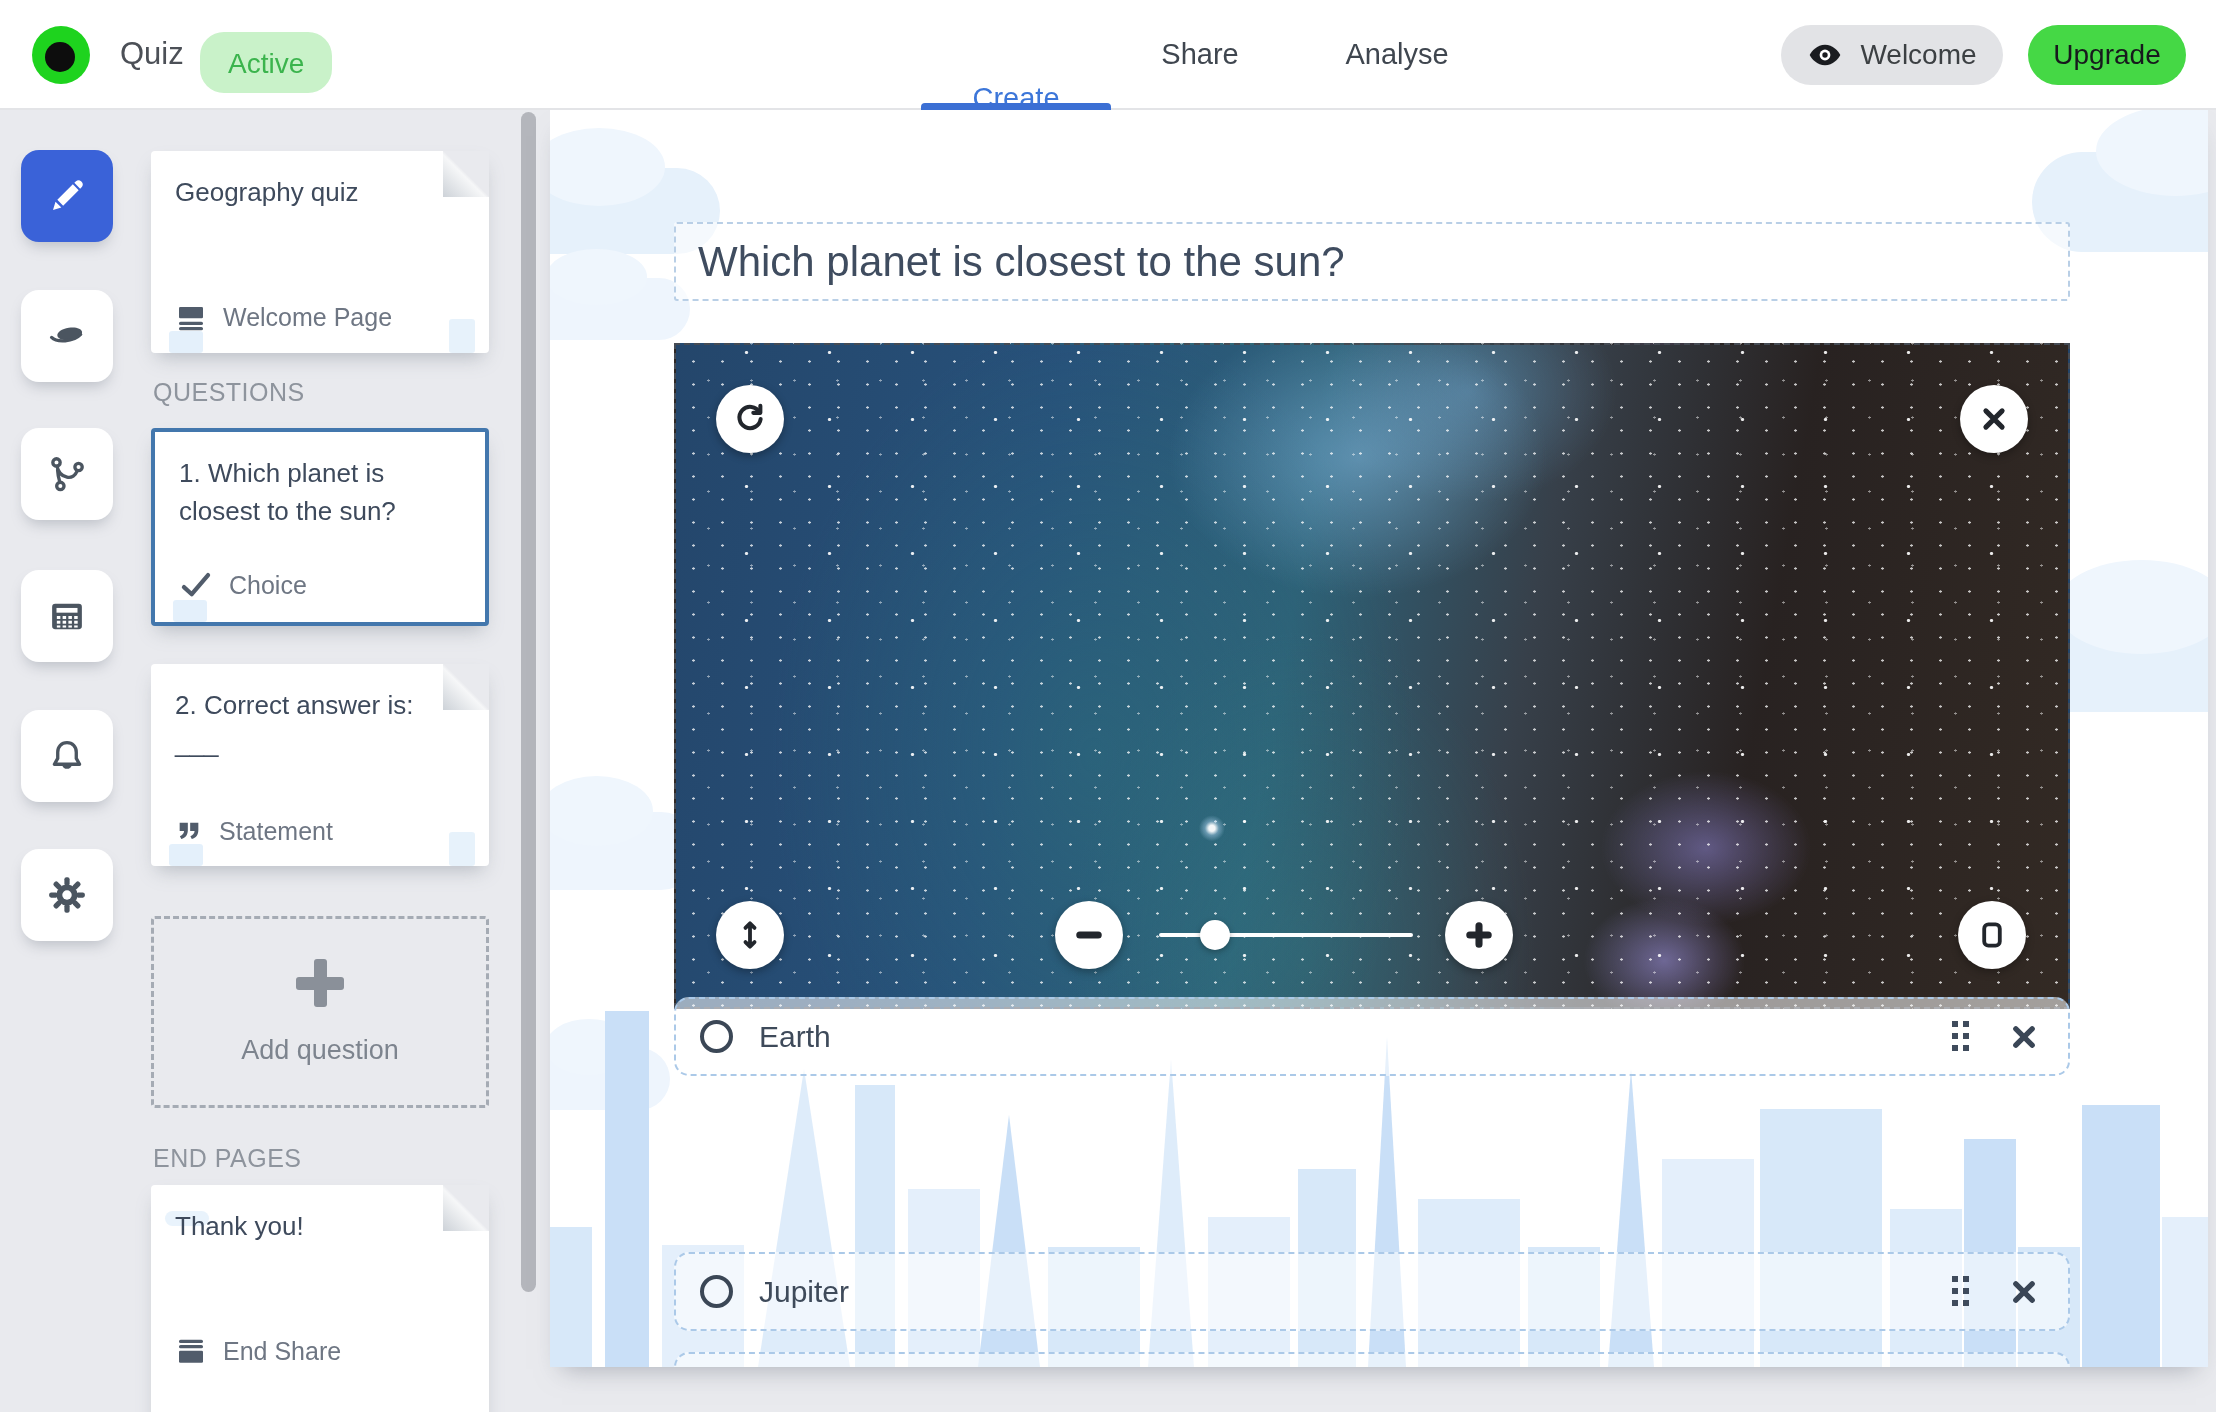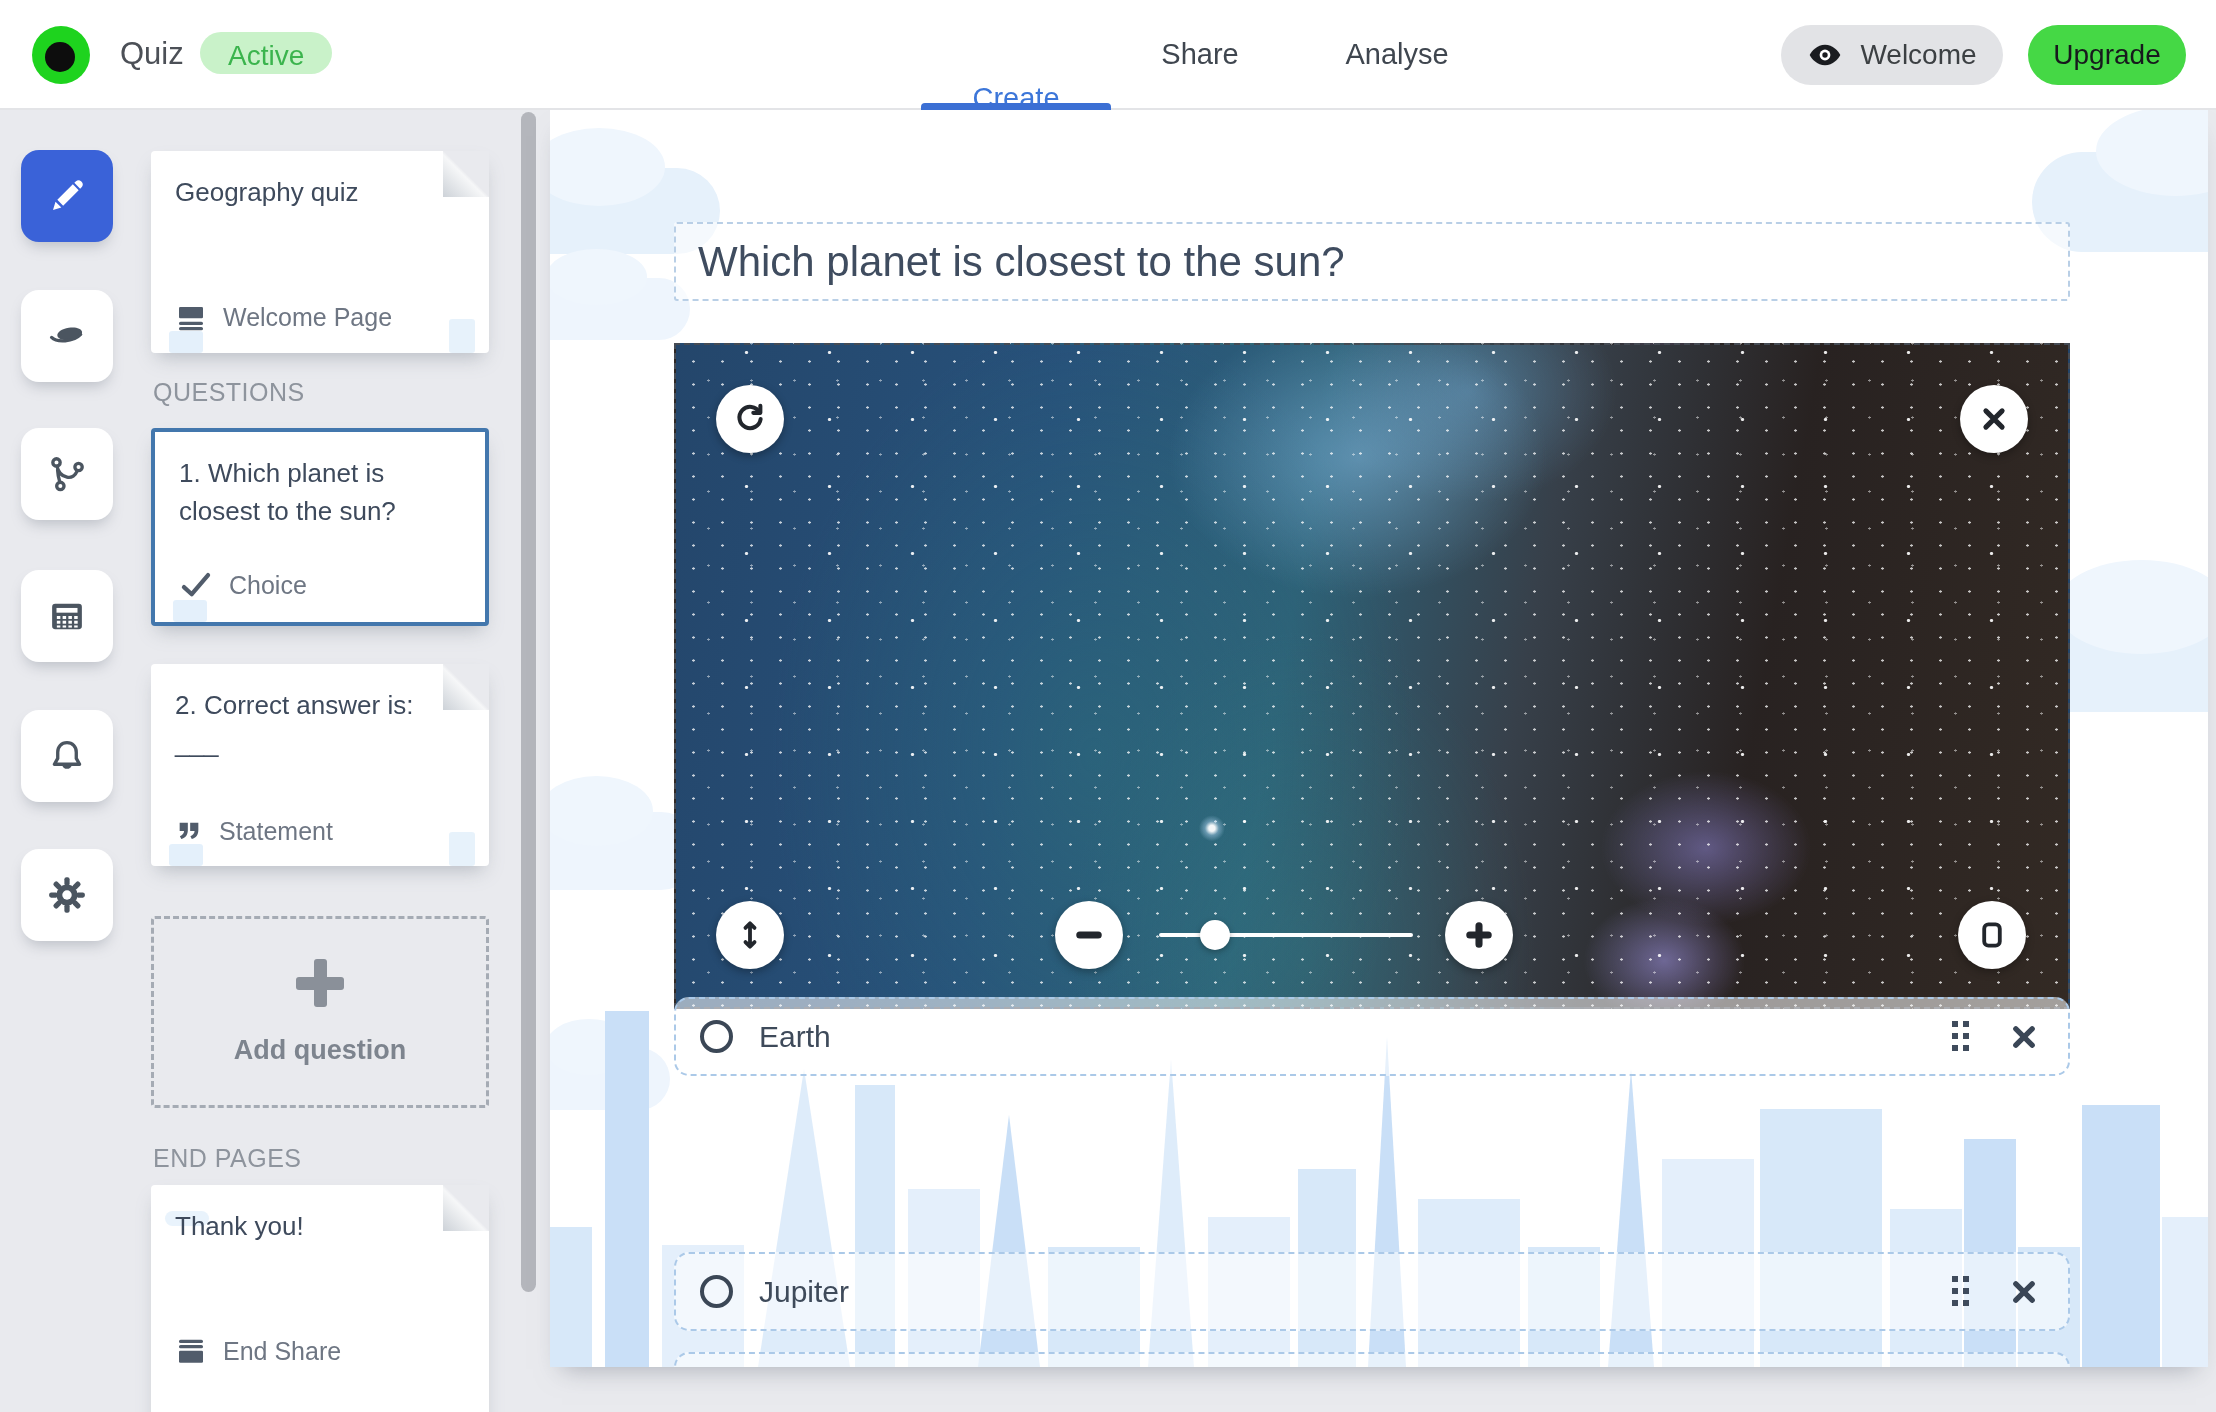--- a/index.html
+++ b/index.html
@@ -21,22 +21,22 @@
   }
   .logo .pupil {
     position:absolute; left:13px; top:16px; width:30px; height:30px;
     border-radius:50%; background:#0d0d0d;
   }
   .app-title {
     position:absolute; left:120px; top:0; height:110px; line-height:108px;
     font-size:31px; color:#4c5057;
   }
   .status-badge {
-    position:absolute; left:200px; top:32px; height:42px; line-height:47px;
-    padding:0 28px; border-radius:24px; background:#c9f2c9; color:#3bb44d;
+    position:absolute; left:200px; top:32px; height:61px; line-height:47px;
+    padding:8px 28px; border-radius:24px; background:#c9f2c9; color:#3bb44d;
     font-size:28px;
   }
   .tab { position:absolute; top:0; height:108px; line-height:108px; font-size:29px;
          color:#3f464f; transform:translateX(-50%); cursor:default; }
   .tab.active { color:#3c76d9;margin-top:44px; }
   .tab-underline {
     position:absolute; left:921px; bottom:-2px; width:190px; height:7px;
     background:#3b6fd4; border-radius:4px 4px 0 0;
   }
   .pill-btn {
@@ -73,21 +73,21 @@
   .wm-a,.wm-b,.wm-c { position:absolute; background:#ddecfa; border-radius:3px; }
   .wm-a { left:18px; bottom:0; width:34px; height:22px; opacity:.8; }
   .wm-b { right:14px; bottom:0; width:26px; height:34px; opacity:.7; }
   .wm-c { left:14px; top:26px; width:44px; height:15px; border-radius:10px; background:#e9f3fc; }
   .section-label {
     position:absolute; left:153px; font-size:25px; letter-spacing:.5px; color:#8e949d;
   }
   .add-question {
     position:absolute; left:151px; top:916px; width:338px; height:192px;
     border:3px dashed #a5abb4; border-radius:4px;
-    display:flex; flex-direction:column; align-items:center; justify-content:center; gap:28px;font-weight:bold;
+    display:flex; flex-direction:column; align-items:center; justify-content:center; gap:28px;
   }
   .plus-glyph { position:relative; width:48px; height:48px; }
   .plus-glyph::before,.plus-glyph::after {
     content:""; position:absolute; background:#8a9099; border-radius:3px;
   }
   .plus-glyph::before { left:0; top:18px; width:48px; height:13px; }
   .plus-glyph::after { left:18px; top:0; width:13px; height:48px; }
   .add-question .lbl { font-size:27px; color:#7d848e; }
   .panel-scrollbar {
     position:absolute; left:521px; top:112px; width:15px; height:1180px;

